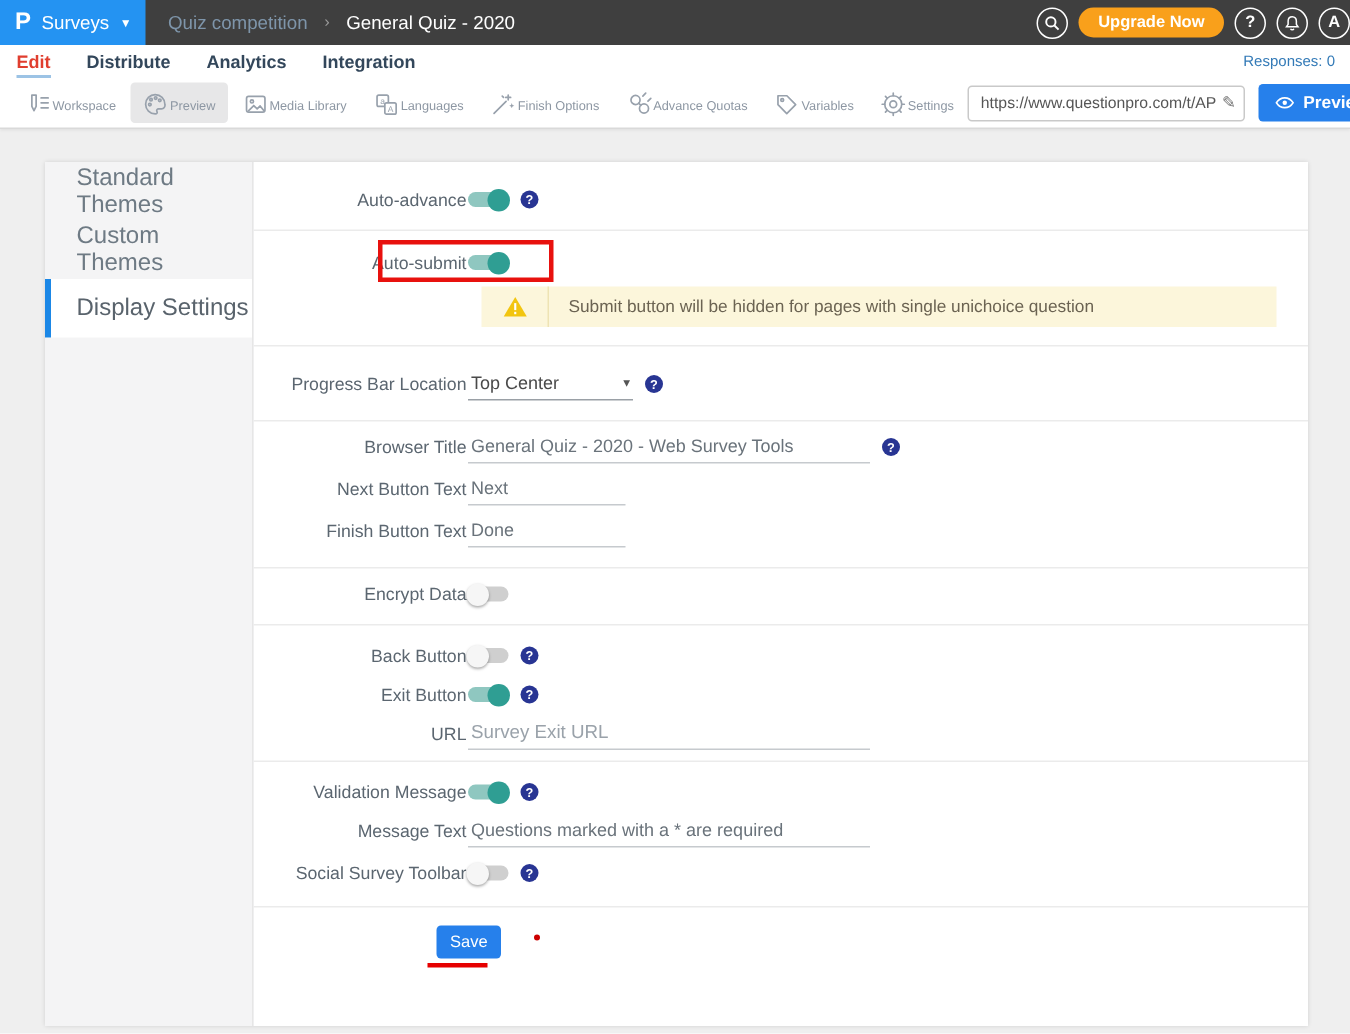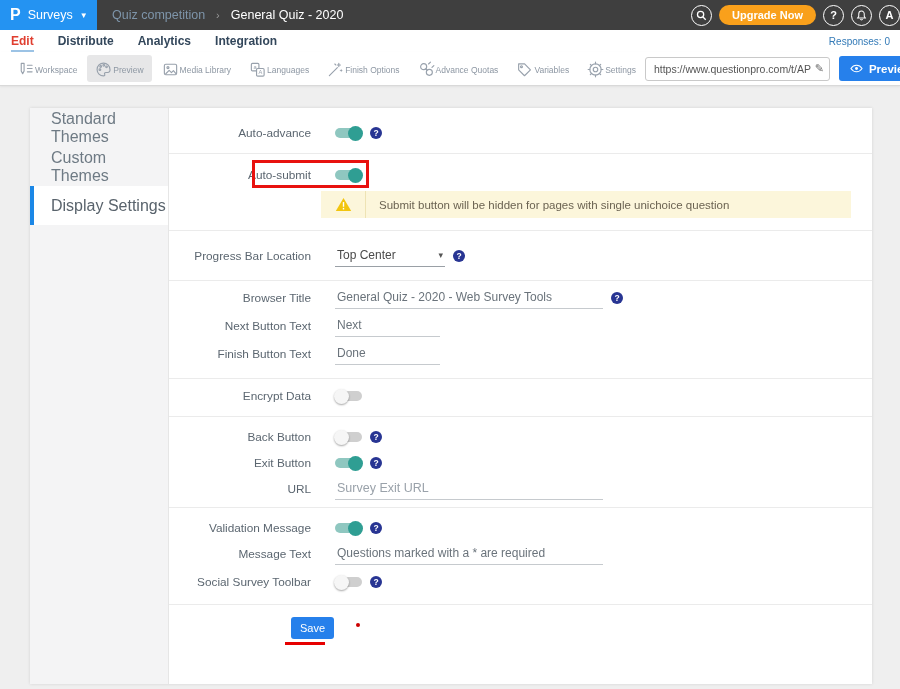--- a/index.html
+++ b/index.html
@@ -45,21 +45,21 @@
   
   .card { position:absolute; left:30px; top:108px; width:842px; height:576px; background:#fff; box-shadow:0 0 3px rgba(0,0,0,.12); display:flex; }
   .side { width:139px; background:#f4f4f5; border-right:1px solid #e6e6e6; flex-shrink:0; }
   .side-item { height:39px; display:flex; align-items:center; padding-left:17px; border-left:4px solid transparent; font-size:16px; color:#6e7a84; cursor:pointer; }
   .side-item.active { background:#fff; border-left-color:#1b87e6; color:#59636c; }
 
   .panel { flex:1; position:relative; }
   .section { border-bottom:1px solid #ebebeb; position:relative; }
   .row { display:flex; align-items:center; height:26px; }
   .slabel { width:142px; flex-shrink:0; text-align:right; font-size:11.8px; color:#5b6670; }
-  .ctrl { margin-left:24px; display:flex; align-items:center; gap:8px; }
+  .ctrl { margin-left:1px; display:flex; align-items:center; gap:8px; }
 
   .toggle { width:27px; height:10px; border-radius:6px; position:relative; cursor:pointer; }
   .toggle .knob { width:15px; height:15px; border-radius:50%; position:absolute; top:-2.5px; }
   .toggle.on { background:#8fc7c0; }
   .toggle.on .knob { right:-1px; background:#2f9e93; }
   .toggle.off { background:#cfcfcf; }
   .toggle.off .knob { left:-1px; background:#f6f6f6; box-shadow:0 1px 2px rgba(0,0,0,.35); }
 
   .help { width:12px; height:12px; border-radius:50%; background:#283593; color:#fff; display:flex; align-items:center; justify-content:center; cursor:pointer; flex-shrink:0; }
   .help::before { content:"?"; font-size:8.5px; font-weight:bold; }

